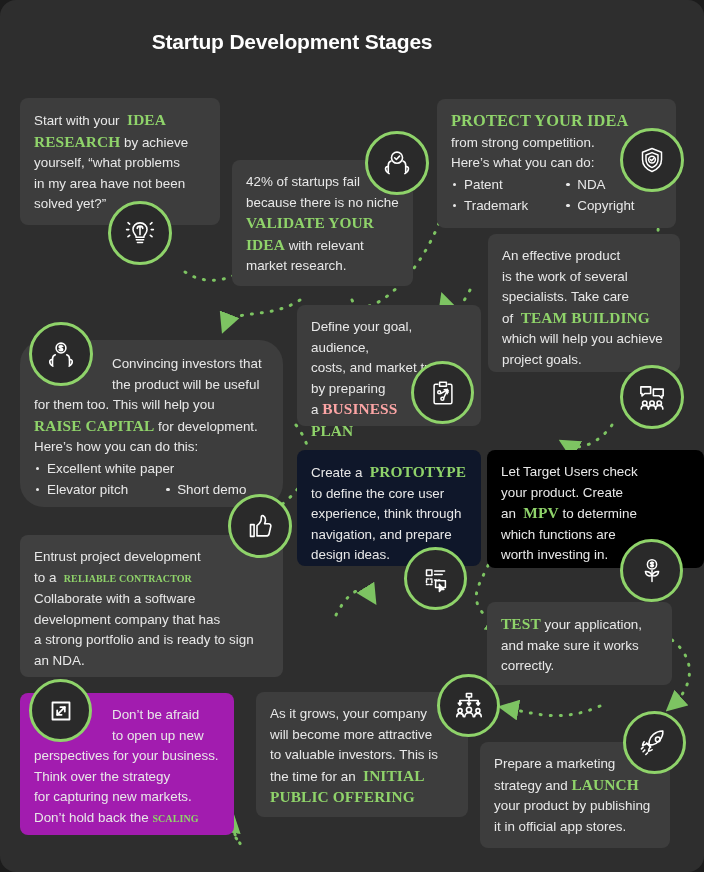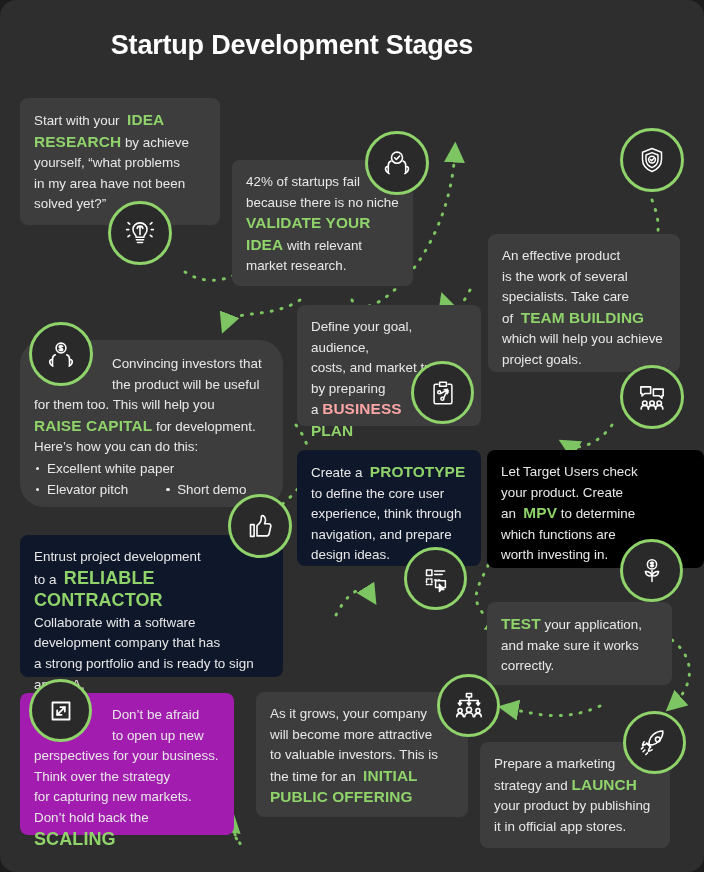--- a/index.html
+++ b/index.html
@@ -19,21 +19,21 @@
   #arrows{
     position:absolute;left:0;top:0;width:704px;height:872px;
     pointer-events:none;
     z-index:5;
   }
   .title{
     position:absolute;
     left:0; top:30px; width:584px;
     text-align:center;
     color:#ffffff;
-    font-size:27px;
+    font-size:21px;
     font-weight:bold;
     letter-spacing:-0.2px;
     z-index:8;
   }
   .card{
     position:absolute;
     background:#3d3d3d;
     border-radius:8px;
     color:#e8e8e8;
     font-size:13.4px;
@@ -41,22 +41,23 @@
     box-sizing:border-box;
     padding:12px 14px;
     z-index:6;
   }
   .card p{margin:0;}
   .g{
     color:#8fd36a;
     font-weight:bold;
     font-size:15.4px;
     letter-spacing:0.1px;
-  }
-  .g.sm{font-size:18px;}
+    font-family:Liberation Serif, serif;
+  }
+  .g.sm{font-size:10px;}
   .bullets{
     list-style:none;
     margin:0;padding:0;
   }
   .bullets li{
     position:relative;
     padding-left:13px;
     line-height:21px;
   }
   .bullets li:before{
@@ -134,20 +135,39 @@
   </div>
   <div class="icon" style="left: 365px; top: 131px; width: 64px; height: 64px; border-color: rgb(143, 211, 106); background: rgb(42, 42, 42);">
     <svg width="34" height="34" viewBox="0 0 32 32" fill="none" stroke="#ffffff" stroke-width="1.5" stroke-linecap="round" stroke-linejoin="round">
       <circle cx="16" cy="11" r="5.2"></circle>
       <path d="M13.8 11.1l1.6 1.6 3-3.2"></path>
       <path d="M10.4 14.2c-1.6.6-2.6 2-2.6 3.8v6.6M21.6 14.2c1.6.6 2.6 2 2.6 3.8v6.6"></path>
       <path d="M7.8 19.6c-1.3-.5-2.6.4-2.6 1.8 0 1.9 1.5 3.5 3.4 4.6M24.2 19.6c1.3-.5 2.6.4 2.6 1.8 0 1.9-1.5 3.5-3.4 4.6"></path>
     </svg>
   </div>
 
+  <div class="card" style="left: 437px; top: 99px; width: 239px; height: 129px; background: rgb(61, 61, 61);">
+    <p><span class="g" style="font-size: 16.4px; color: rgb(143, 211, 106);">PROTECT YOUR IDEA</span></p>
+    <p>from strong competition.</p>
+    <p>Here’s what you can do:</p>
+    <div class="bul2">
+      <div class="col">
+        <ul class="bullets">
+          <li>Patent</li>
+          <li>Trademark</li>
+        </ul>
+      </div>
+      <div class="col c2">
+        <ul class="bullets">
+          <li>NDA</li>
+          <li>Copyright</li>
+        </ul>
+      </div>
+    </div>
+  </div>
   <div class="icon" style="left: 620px; top: 128px; width: 64px; height: 64px; border-color: rgb(143, 211, 106); background: rgb(42, 42, 42);">
     <svg width="32" height="32" viewBox="0 0 32 32" fill="none" stroke="#ffffff" stroke-width="1.5" stroke-linejoin="round">
       <path d="M16 4.5 6.5 8.2v7.2c0 5.4 4 9.8 9.5 12.1 5.5-2.3 9.5-6.7 9.5-12.1V8.2z"></path>
       <path d="M16 8.6 10 11v4.8c0 3.4 2.5 6.3 6 7.8 3.5-1.5 6-4.4 6-7.8V11z"></path>
       <circle cx="16" cy="15.6" r="3.4"></circle>
       <path d="M14.4 15.6l1.2 1.2 2.2-2.4" stroke-linecap="round"></path>
     </svg>
   </div>
 
   <div class="card" style="left: 488px; top: 234px; width: 192px; height: 138px; background: rgb(61, 61, 61);">
@@ -256,21 +276,21 @@
       <path d="M16 20.6c1.3-3 4-4.2 6.6-4-.1 3-2.5 5.1-6.6 4z"></path>
     </svg>
   </div>
 
   <div class="card" style="left: 487px; top: 602px; width: 185px; height: 83px; background: rgb(61, 61, 61);">
     <p><span class="g" style="color: rgb(143, 211, 106);">TEST</span> <span>your application,</span></p>
     <p>and make sure it works</p>
     <p>correctly.</p>
   </div>
 
-  <div class="card" style="left: 20px; top: 535px; width: 263px; height: 142px; background: #0f172a;">
+  <div class="card" style="left: 20px; top: 535px; width: 263px; height: 142px; background: #404040;">
     <p>Entrust project development</p>
     <p><span>to a</span>&nbsp; <span class="g sm" style="color: rgb(143, 211, 106);">RELIABLE CONTRACTOR</span></p>
     <p>Collaborate with a software</p>
     <p>development company that has</p>
     <p>a strong portfolio and is ready to sign</p>
     <p>an NDA.</p>
   </div>
 
   <div class="card" style="left: 20px; top: 693px; width: 214px; height: 142px; background: #a21caf;">
     <p><span class="indent"></span><span class="indent"></span><span class="indent"></span><span>Don’t be afraid</span></p>

